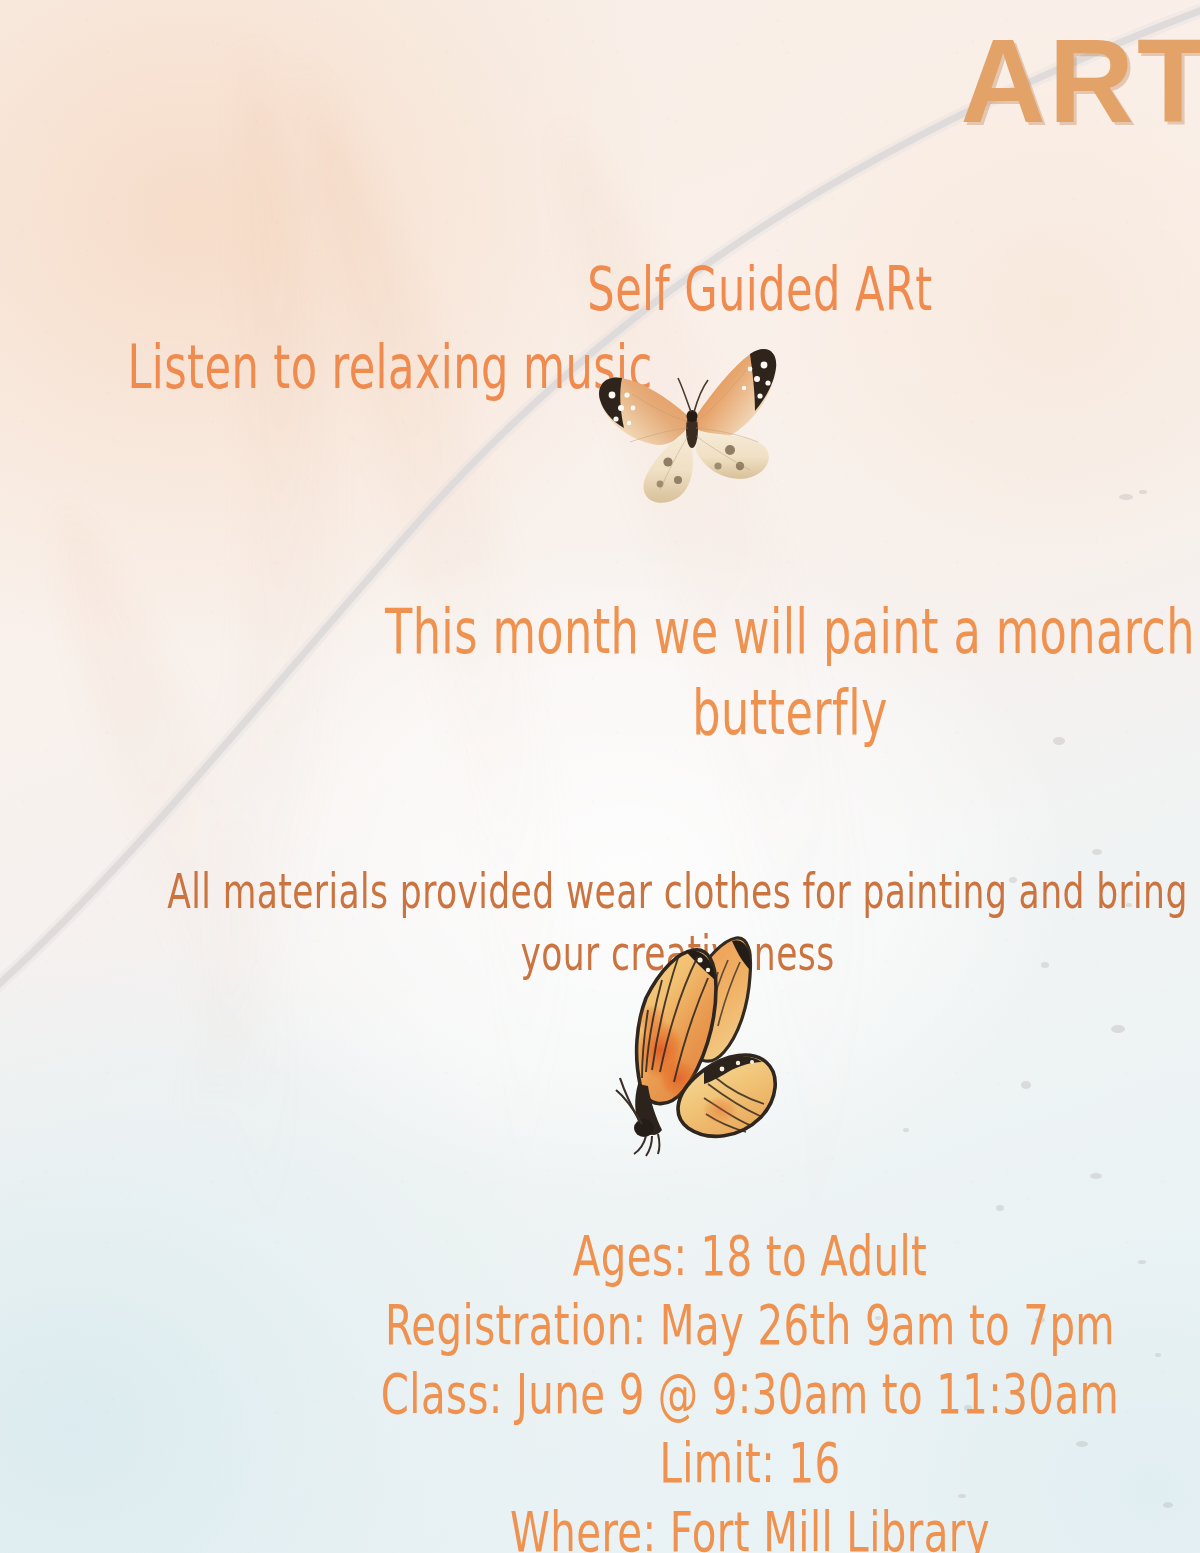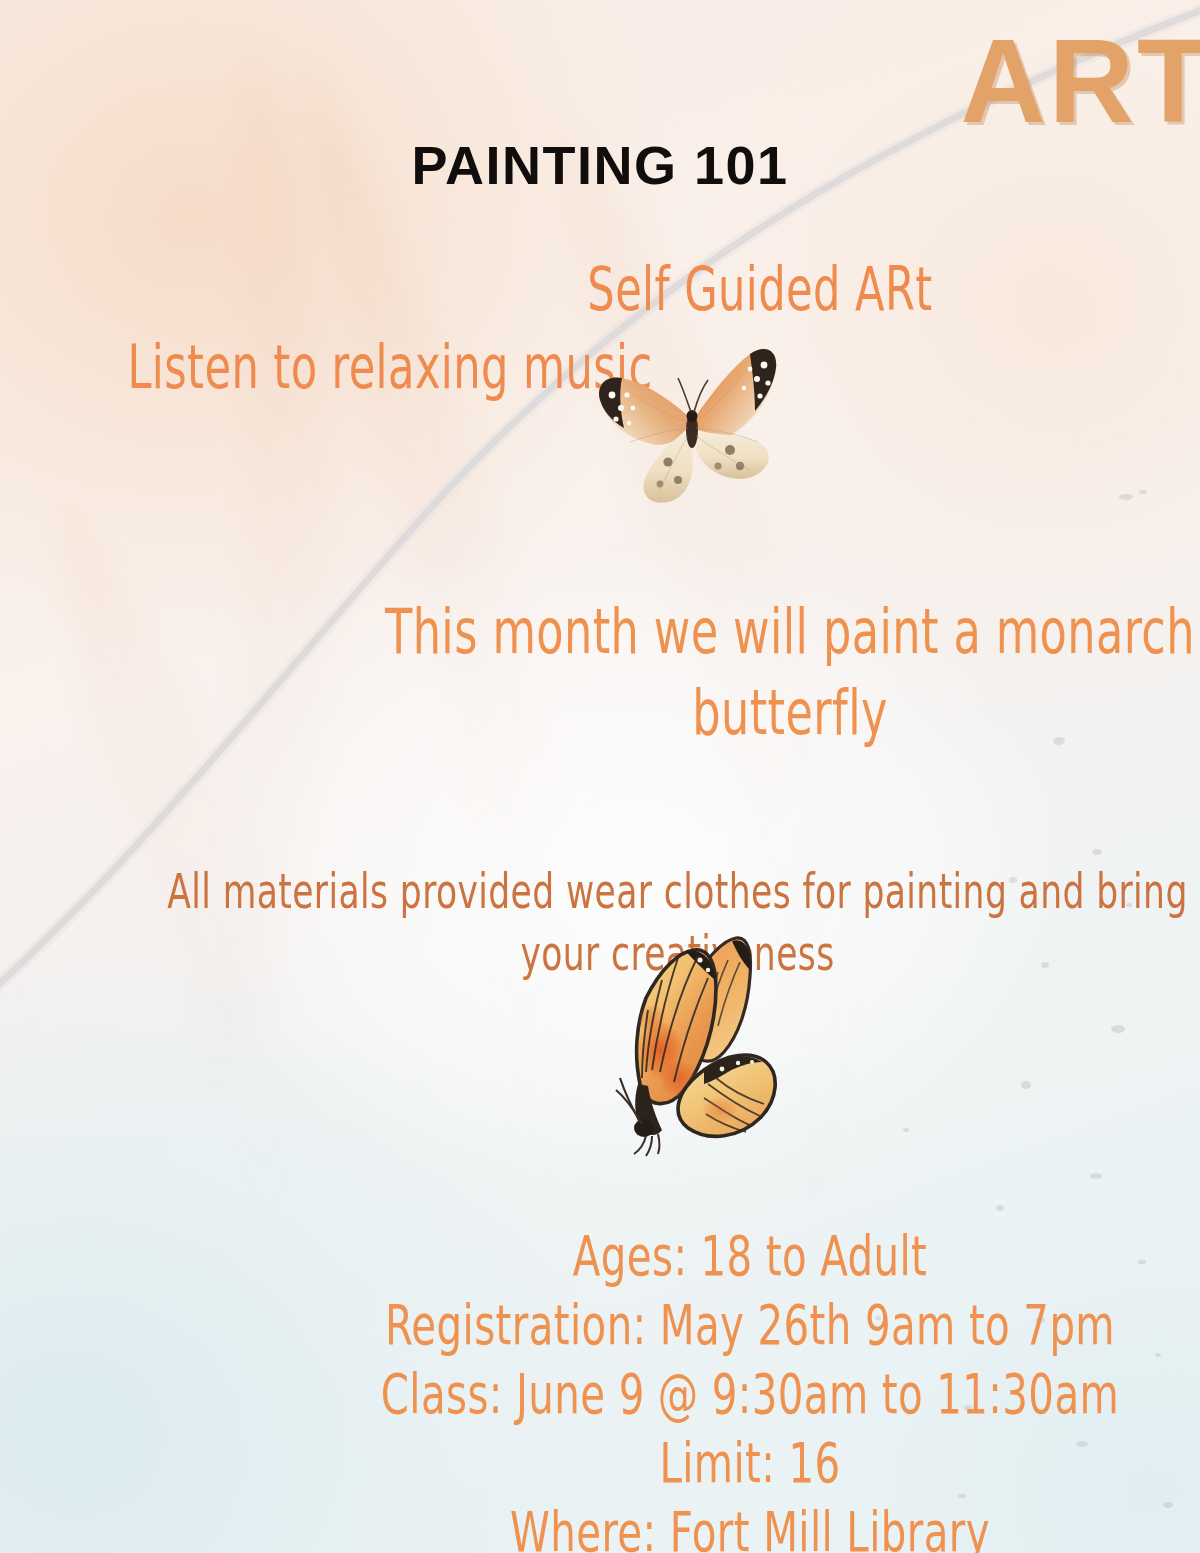--- a/index.html
+++ b/index.html
@@ -271,21 +271,20 @@
       <ellipse cx="968" cy="1408" rx="4" ry="3"></ellipse>
       <ellipse cx="1082" cy="1444" rx="6" ry="3"></ellipse>
       <ellipse cx="962" cy="1496" rx="4" ry="2"></ellipse>
       <ellipse cx="1168" cy="1505" rx="5" ry="3"></ellipse>
       <ellipse cx="878" cy="1318" rx="3" ry="2"></ellipse>
       <ellipse cx="906" cy="1130" rx="3" ry="2"></ellipse>
     </g>
   </svg>
 
   <h1 class="txt" id="title-art">ART</h1>
-  <h2 class="txt" id="title-sub">PAINTING 101</h2>
 
   <p class="txt hand" id="line-self-guided">Self Guided ARt</p>
 
   <p class="txt hand" id="line-listen">Listen to relaxing music</p>
 
   <p class="txt hand" id="line-month">This month we will paint a monarch butterfly</p>
 
   <p class="txt hand" id="line-materials">All materials provided wear clothes for painting and bring your creativeness</p>
 
   <svg style="position:absolute; left:592px; top:338px; width:200px; height:175px;" viewBox="0 0 200 175">

